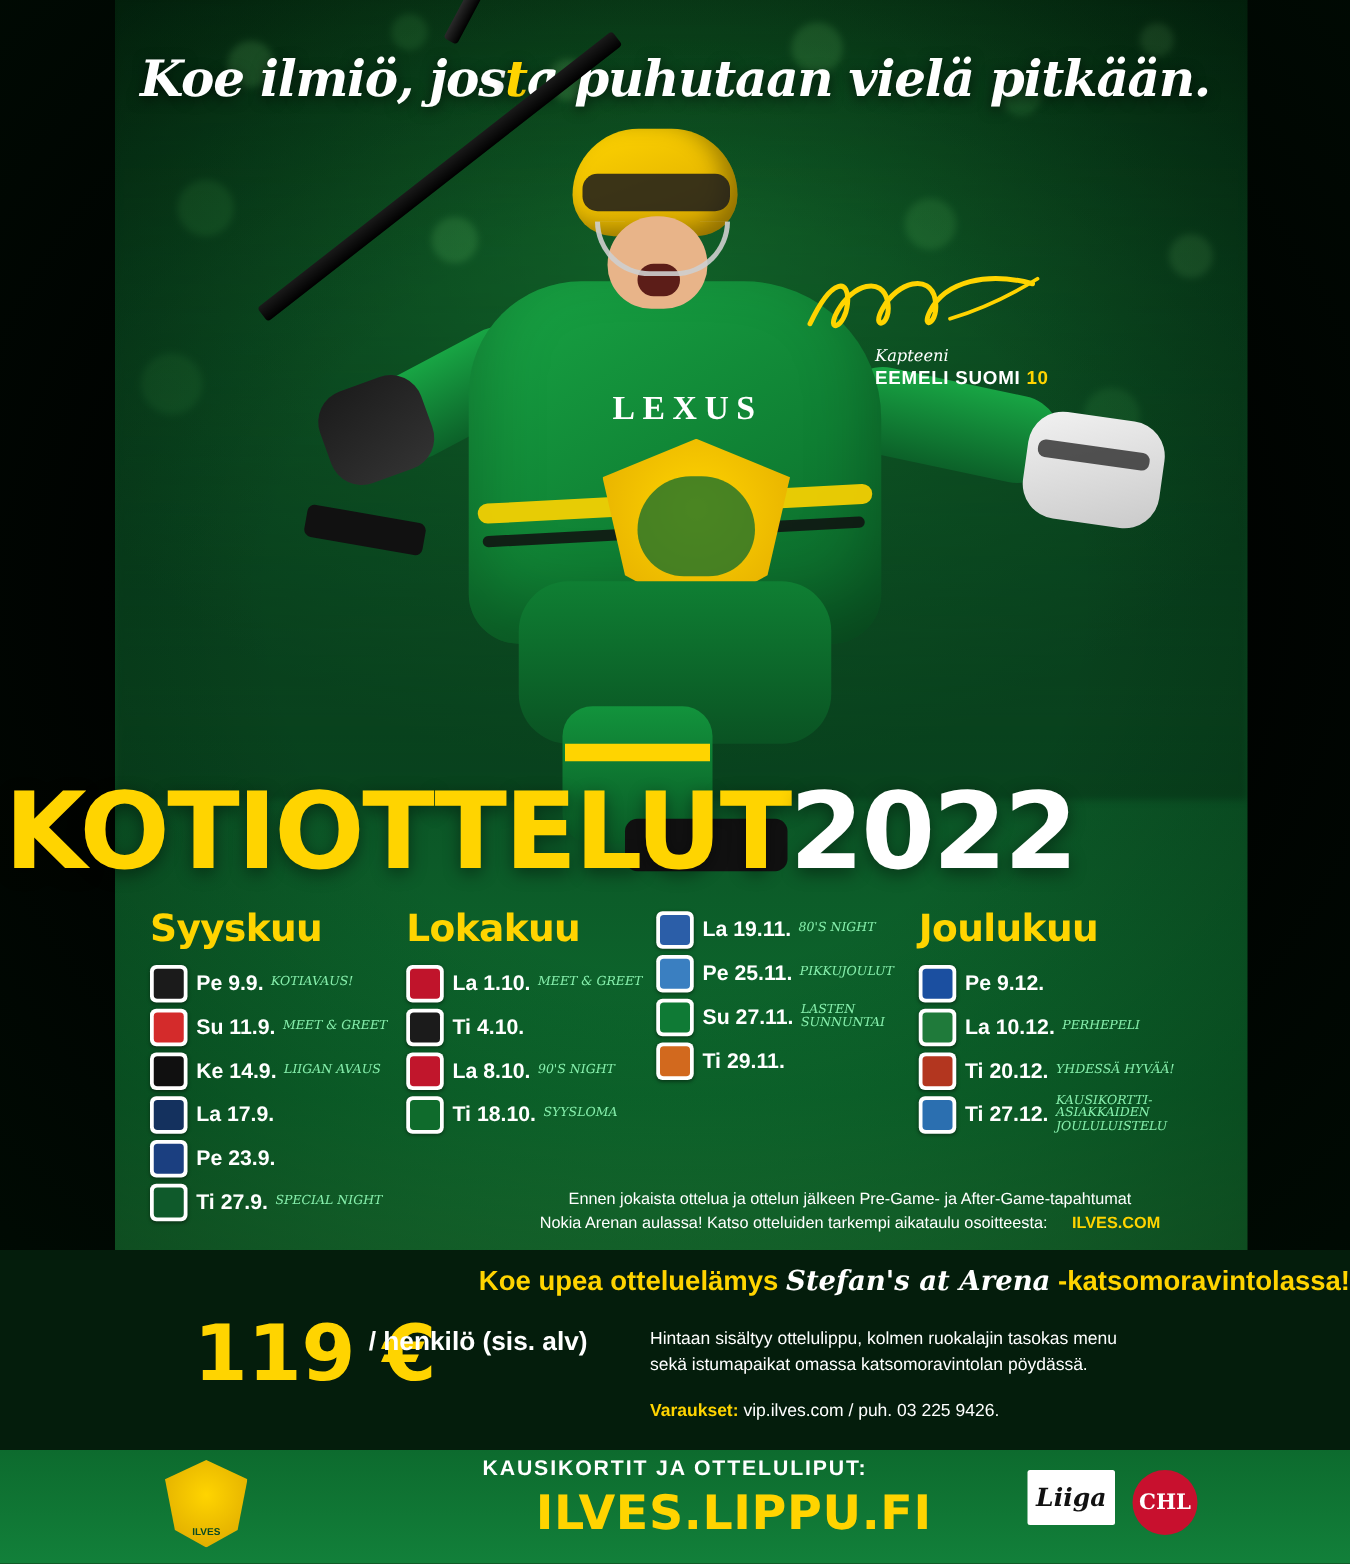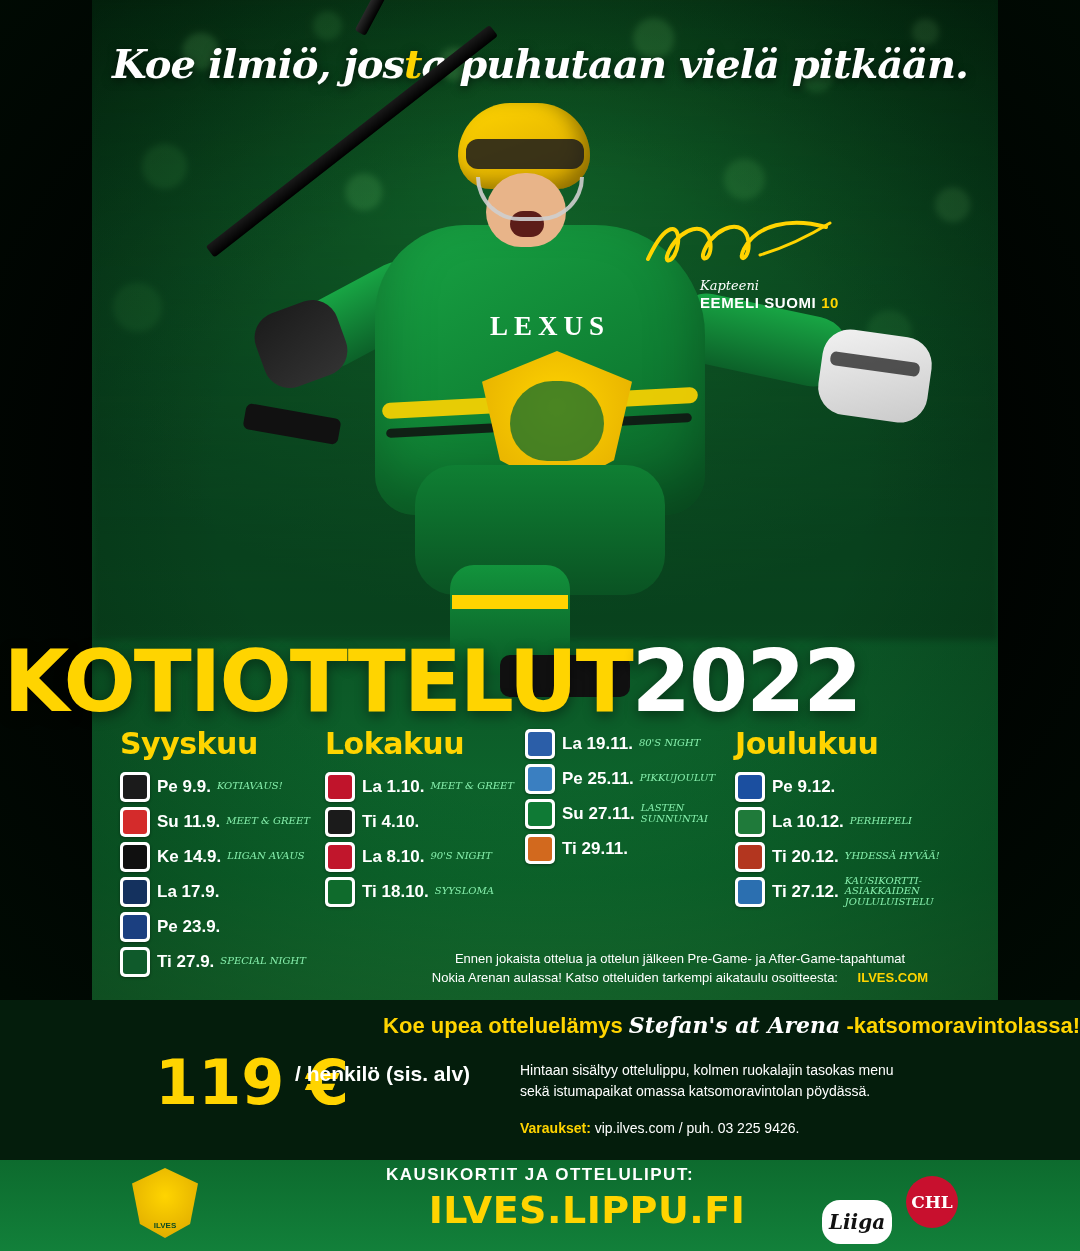--- a/index.html
+++ b/index.html
@@ -75,21 +75,21 @@
   .skate{position:absolute;left:300px;top:560px;width:130px;height:42px;background:#111;border-radius:10px;}
 
   
   .signature{position:absolute;left:640px;top:215px;width:200px;height:60px;}
   .signature svg{display:block;}
   .cap-label{position:absolute;left:700px;top:278px;color:#fff;font-family:"DejaVu Serif",serif;font-style:italic;font-size:13px;}
   .cap-name{position:absolute;left:700px;top:294px;color:#fff;font-size:15px;font-weight:bold;letter-spacing:.6px;}
   .cap-name .num{color:#ffd400;}
 
   
-  .title{position:absolute;top:616px;left:0;width:864px;text-align:center;margin-top:16px;}
+  .title{position:absolute;top:616px;left:0;width:864px;text-align:center;}
   .title .t1{font-family:"DejaVu Sans",sans-serif;font-weight:bold;font-size:85px;letter-spacing:-2px;color:#ffd400;
     text-shadow:0 4px 14px rgba(0,0,0,.45);}
   .title .t2{font-family:"DejaVu Sans",sans-serif;font-weight:bold;font-size:85px;letter-spacing:-2px;color:#ffffff;
     text-shadow:0 4px 14px rgba(0,0,0,.45);}
 
   
   .schedule{position:absolute;top:726px;left:120px;width:860px;height:260px;display:flex;gap:0;}
   .month{width:200px;}
   .month.m1{width:205px}
   .month.m2{width:200px}
@@ -120,22 +120,22 @@
   .band-book b{color:#ffd400;}
 
   
   .footer{position:absolute;top:1160px;left:0;width:1080px;height:91px;background:linear-gradient(180deg,#0d6b2e,#12803a);}
   .foot-title{position:absolute;top:1165px;left:0;width:1080px;text-align:center;color:#fff;font-size:17px;font-weight:bold;letter-spacing:1.5px;}
   .foot-url{position:absolute;top:1188px;left:0;width:1080px;text-align:center;color:#ffd400;font-size:38px;font-weight:bold;letter-spacing:.5px;
     font-family:"DejaVu Sans",sans-serif;margin-left:47px;}
   .ilves-logo{position:absolute;top:1168px;left:132px;width:66px;height:70px;background:radial-gradient(circle at 50% 40%,#ffd400,#d9a400);
     clip-path:polygon(50% 0,100% 22%,88% 80%,50% 100%,12% 80%,0 22%);}
   .ilves-logo span{position:absolute;left:0;right:0;bottom:8px;text-align:center;font-size:8px;font-weight:bold;color:#0a4a22;}
-  .liiga-logo{position:absolute;top:1176px;left:822px;width:70px;height:44px;background:#fff;border-radius:18px;
-    display:flex;align-items:center;justify-content:center;font-family:"DejaVu Serif",serif;font-style:italic;font-weight:bold;font-size:20px;color:#111;margin-top:24px;}
+  .liiga-logo{position:absolute;top:1176px;left:822px;width:70px;height:44px;background:#fff;border-radius:2px;
+    display:flex;align-items:center;justify-content:center;font-family:"DejaVu Serif",serif;font-style:italic;font-weight:bold;font-size:20px;color:#111;}
   .chl-logo{position:absolute;top:1176px;left:906px;width:52px;height:52px;border-radius:50%;background:#c8102e;
     display:flex;align-items:center;justify-content:center;color:#fff;font-weight:bold;font-size:17px;font-family:"DejaVu Serif",serif;}
 </style>
 </head>
 <body>
 
 <div id="poster">
   <div class="bg-base"></div>
   <div class="crowd"></div>
   <div class="side-black-l"></div>

